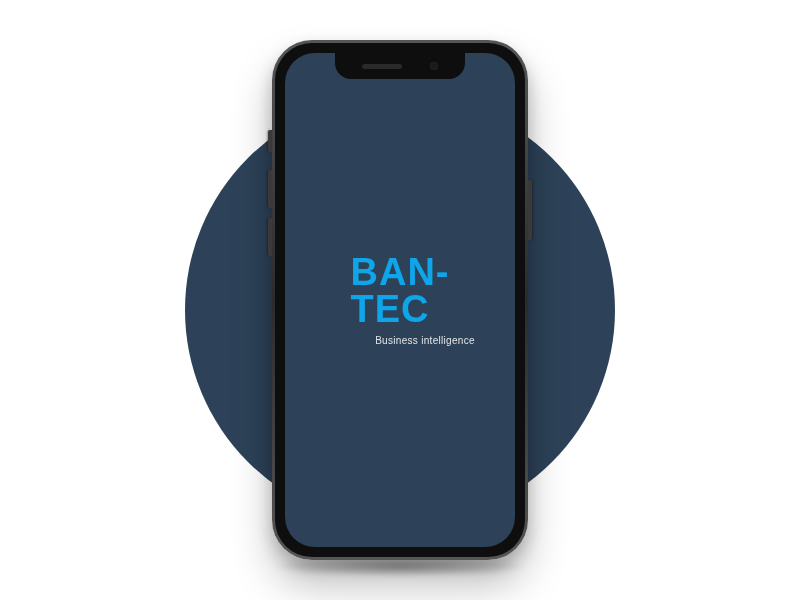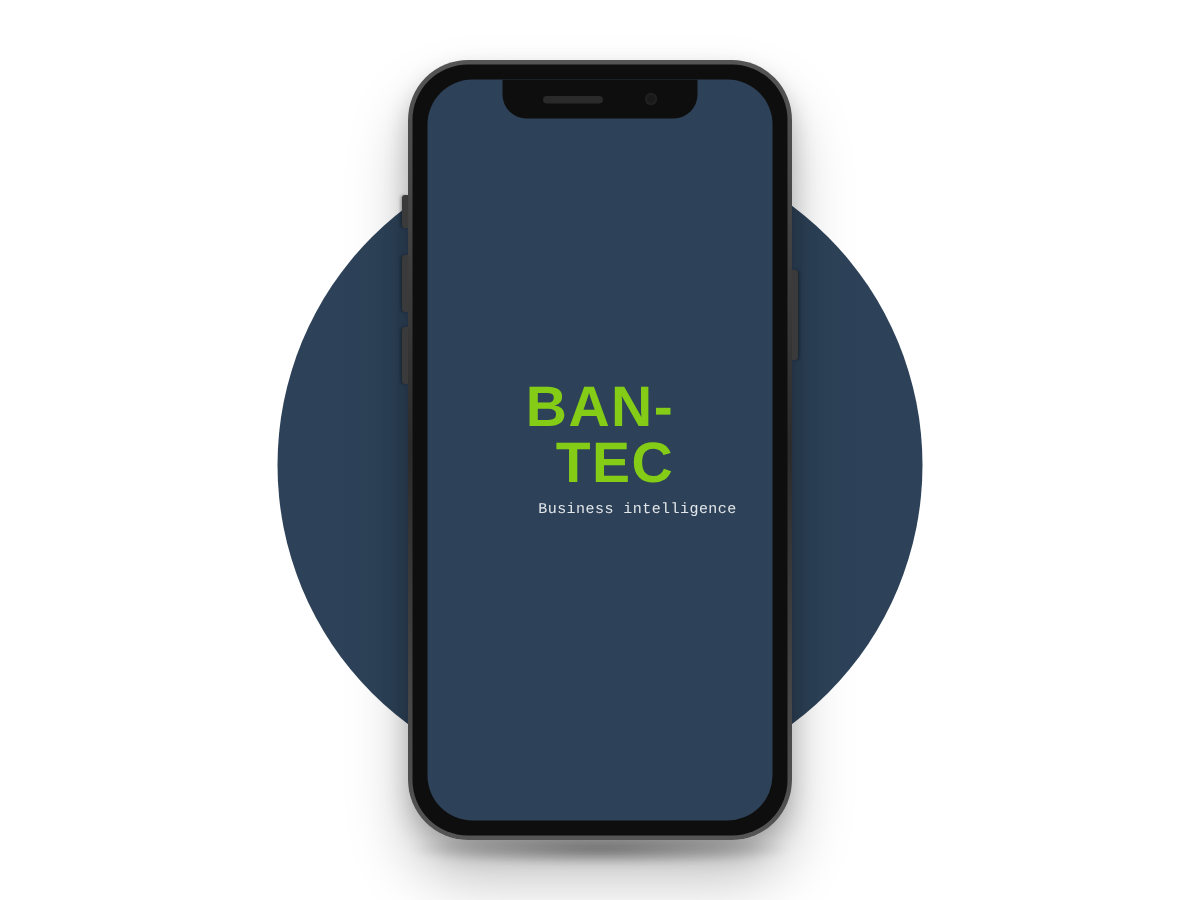--- a/index.html
+++ b/index.html
@@ -122,36 +122,35 @@
   
   .splash{
     position:absolute;
     inset:0;
     display:flex;
     flex-direction:column;
     align-items:center;
     justify-content:center;
   }
   .brand{
-    color:#84cc16;
+    color:#0ea5e9;
     font-weight:900;
     font-size:38px;
     line-height:0.95;
     letter-spacing:1px;
-    text-align:right;
+    text-align:left;
     white-space:pre;
   }
   .tagline{
     margin-top:8px;
     color:#e3e6ea;
     font-size:10px;
     letter-spacing:.3px;
     align-self:center;
     padding-left:50px;
-    font-family:Liberation Mono, monospace;
   }
 </style>
 </head>
 <body>
 
 <div class="stage">
 
   <div class="bg-circle"></div>
 
   <div class="ground-shadow"></div>

